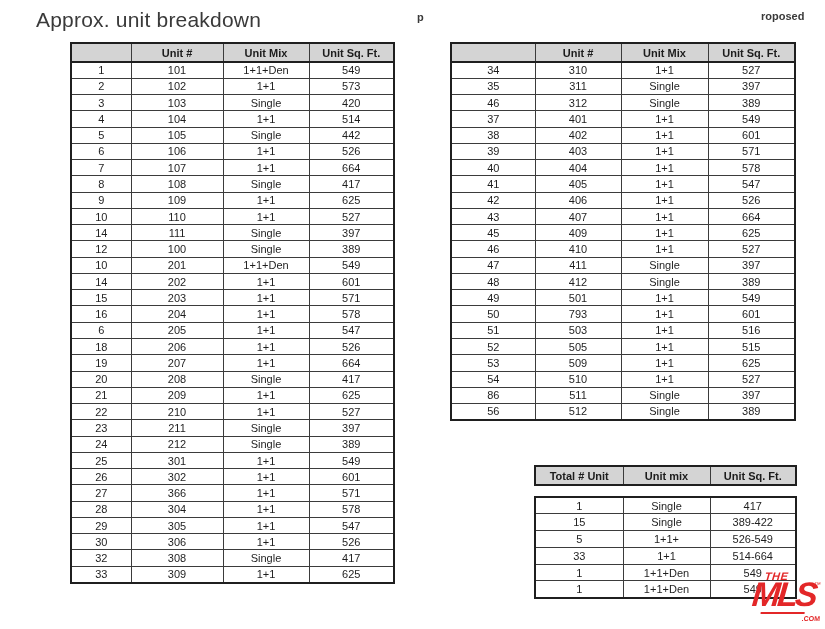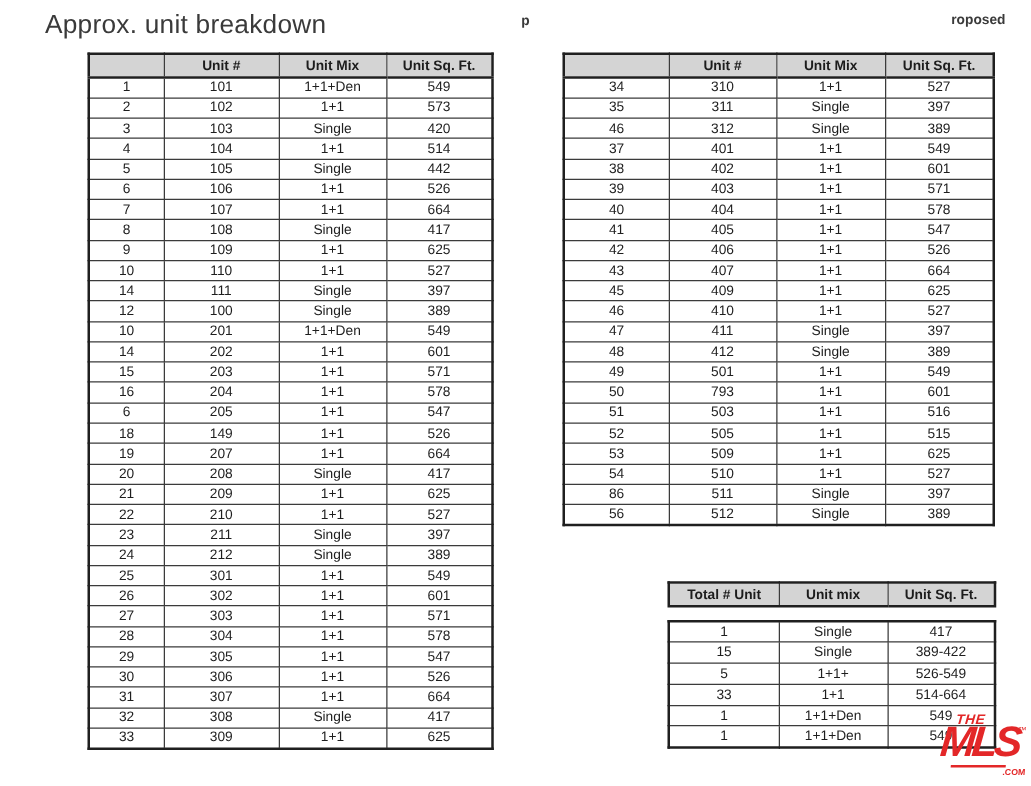--- a/index.html
+++ b/index.html
@@ -162,21 +162,21 @@
         <td>578</td>
       </tr>
       <tr>
         <td>6</td>
         <td>205</td>
         <td>1+1</td>
         <td>547</td>
       </tr>
       <tr>
         <td>18</td>
-        <td>149</td>
+        <td>206</td>
         <td>1+1</td>
         <td>526</td>
       </tr>
       <tr>
         <td>19</td>
         <td>207</td>
         <td>1+1</td>
         <td>664</td>
       </tr>
       <tr>
@@ -216,47 +216,41 @@
         <td>549</td>
       </tr>
       <tr>
         <td>26</td>
         <td>302</td>
         <td>1+1</td>
         <td>601</td>
       </tr>
       <tr>
         <td>27</td>
-        <td>303</td>
+        <td>366</td>
         <td>1+1</td>
         <td>571</td>
       </tr>
       <tr>
         <td>28</td>
         <td>304</td>
         <td>1+1</td>
         <td>578</td>
       </tr>
       <tr>
         <td>29</td>
         <td>305</td>
         <td>1+1</td>
         <td>547</td>
       </tr>
       <tr>
         <td>30</td>
         <td>306</td>
         <td>1+1</td>
         <td>526</td>
-      </tr>
-      <tr>
-        <td>31</td>
-        <td>307</td>
-        <td>1+1</td>
-        <td>664</td>
       </tr>
       <tr>
         <td>32</td>
         <td>308</td>
         <td>Single</td>
         <td>417</td>
       </tr>
       <tr>
         <td>33</td>
         <td>309</td>

